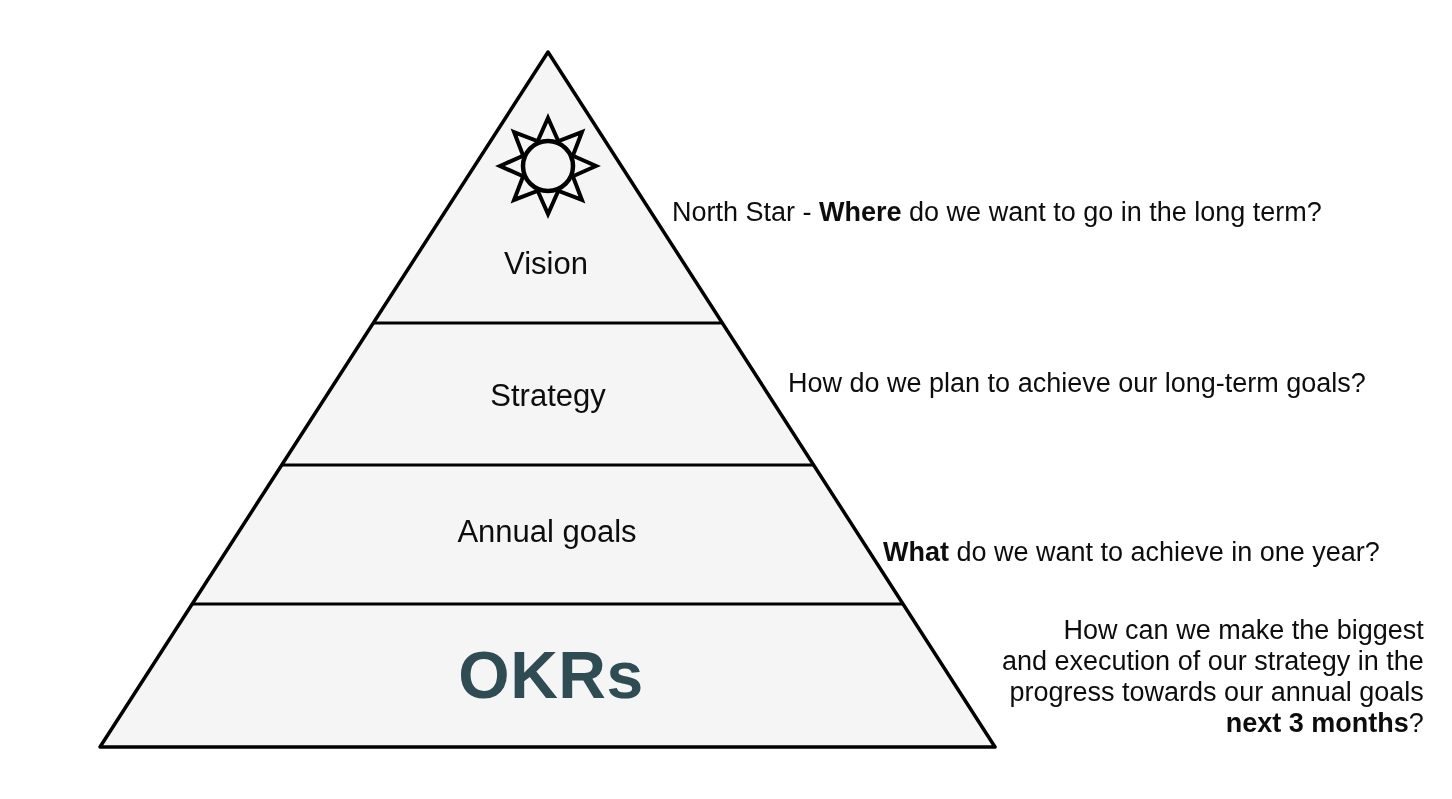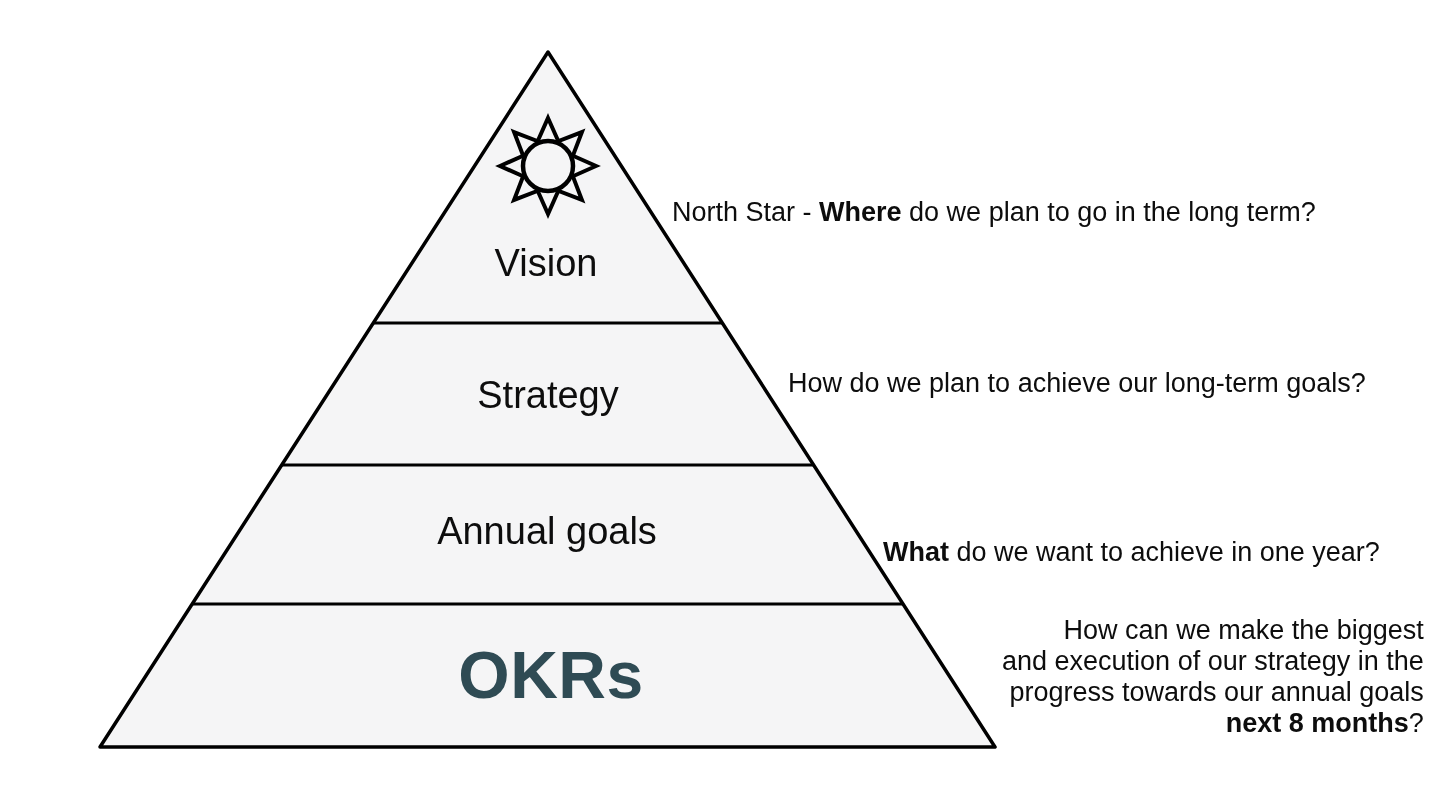--- a/index.html
+++ b/index.html
@@ -20,21 +20,21 @@
   }
   .pyramid-svg{position:absolute;left:0;top:0;}
   .pyr-shape{fill:var(--pyramid-fill);stroke:var(--outline);stroke-width:3.5;stroke-linejoin:round;}
   .pyr-divider{stroke:var(--outline);stroke-width:3;}
   .sun-ray{fill:var(--pyramid-fill);stroke:var(--outline);stroke-width:4;stroke-linejoin:miter;}
   .sun-core{fill:var(--pyramid-fill);stroke:var(--outline);stroke-width:4.5;}
 
   .level-label{
     position:absolute;
     transform:translate(-50%,-50%);
-    font-size:38px;
+    font-size:31px;
     line-height:1.2;
     white-space:nowrap;
     color:var(--text);
   }
   .label-vision{left:546px;top:264px;}
   .label-strategy{left:548px;top:396px;}
   .label-annual{left:547px;top:532px;}
   .label-okrs{
     left:551px;top:676px;
     font-size:66px;
@@ -85,31 +85,31 @@
 
   <div class="level-label label-vision">Vision</div>
 
   <div class="level-label label-strategy">Strategy</div>
 
   <div class="level-label label-okrs">OKRs</div>
 
   <div class="level-label label-annual">Annual goals</div>
 
   <div class="annotation anno-1">
-      <div class="line"><span>North Star - </span><span style="font-weight: 700; text-align: right;">Where</span><span> do we plan to go in the long term?</span></div>
+      <div class="line"><span>North Star - </span><span style="font-weight: 700; text-align: right;">Where</span><span> do we want to go in the long term?</span></div>
     </div>
 
   <div class="annotation anno-2">
       <div class="line"><span style="font-weight: 400;">How</span><span> do we plan to achieve our long-term goals?</span></div>
     </div>
 
   <div class="annotation anno-3">
       <div class="line"><span style="font-weight: 700;">What</span><span> do we want to achieve in one year?</span></div>
     </div>
 
   <div class="annotation anno-4">
       <div class="line"><span>How can we make the biggest</span></div>
       <div class="line"><span>and execution of our strategy in the</span></div>
       <div class="line"><span>progress towards our annual goals</span></div>
-      <div class="line"><span style="font-weight: 700;">next 8 months</span><span>?</span></div>
+      <div class="line"><span style="font-weight: 700;">next 3 months</span><span>?</span></div>
     </div>
 
 </div>
 
 </body></html>

